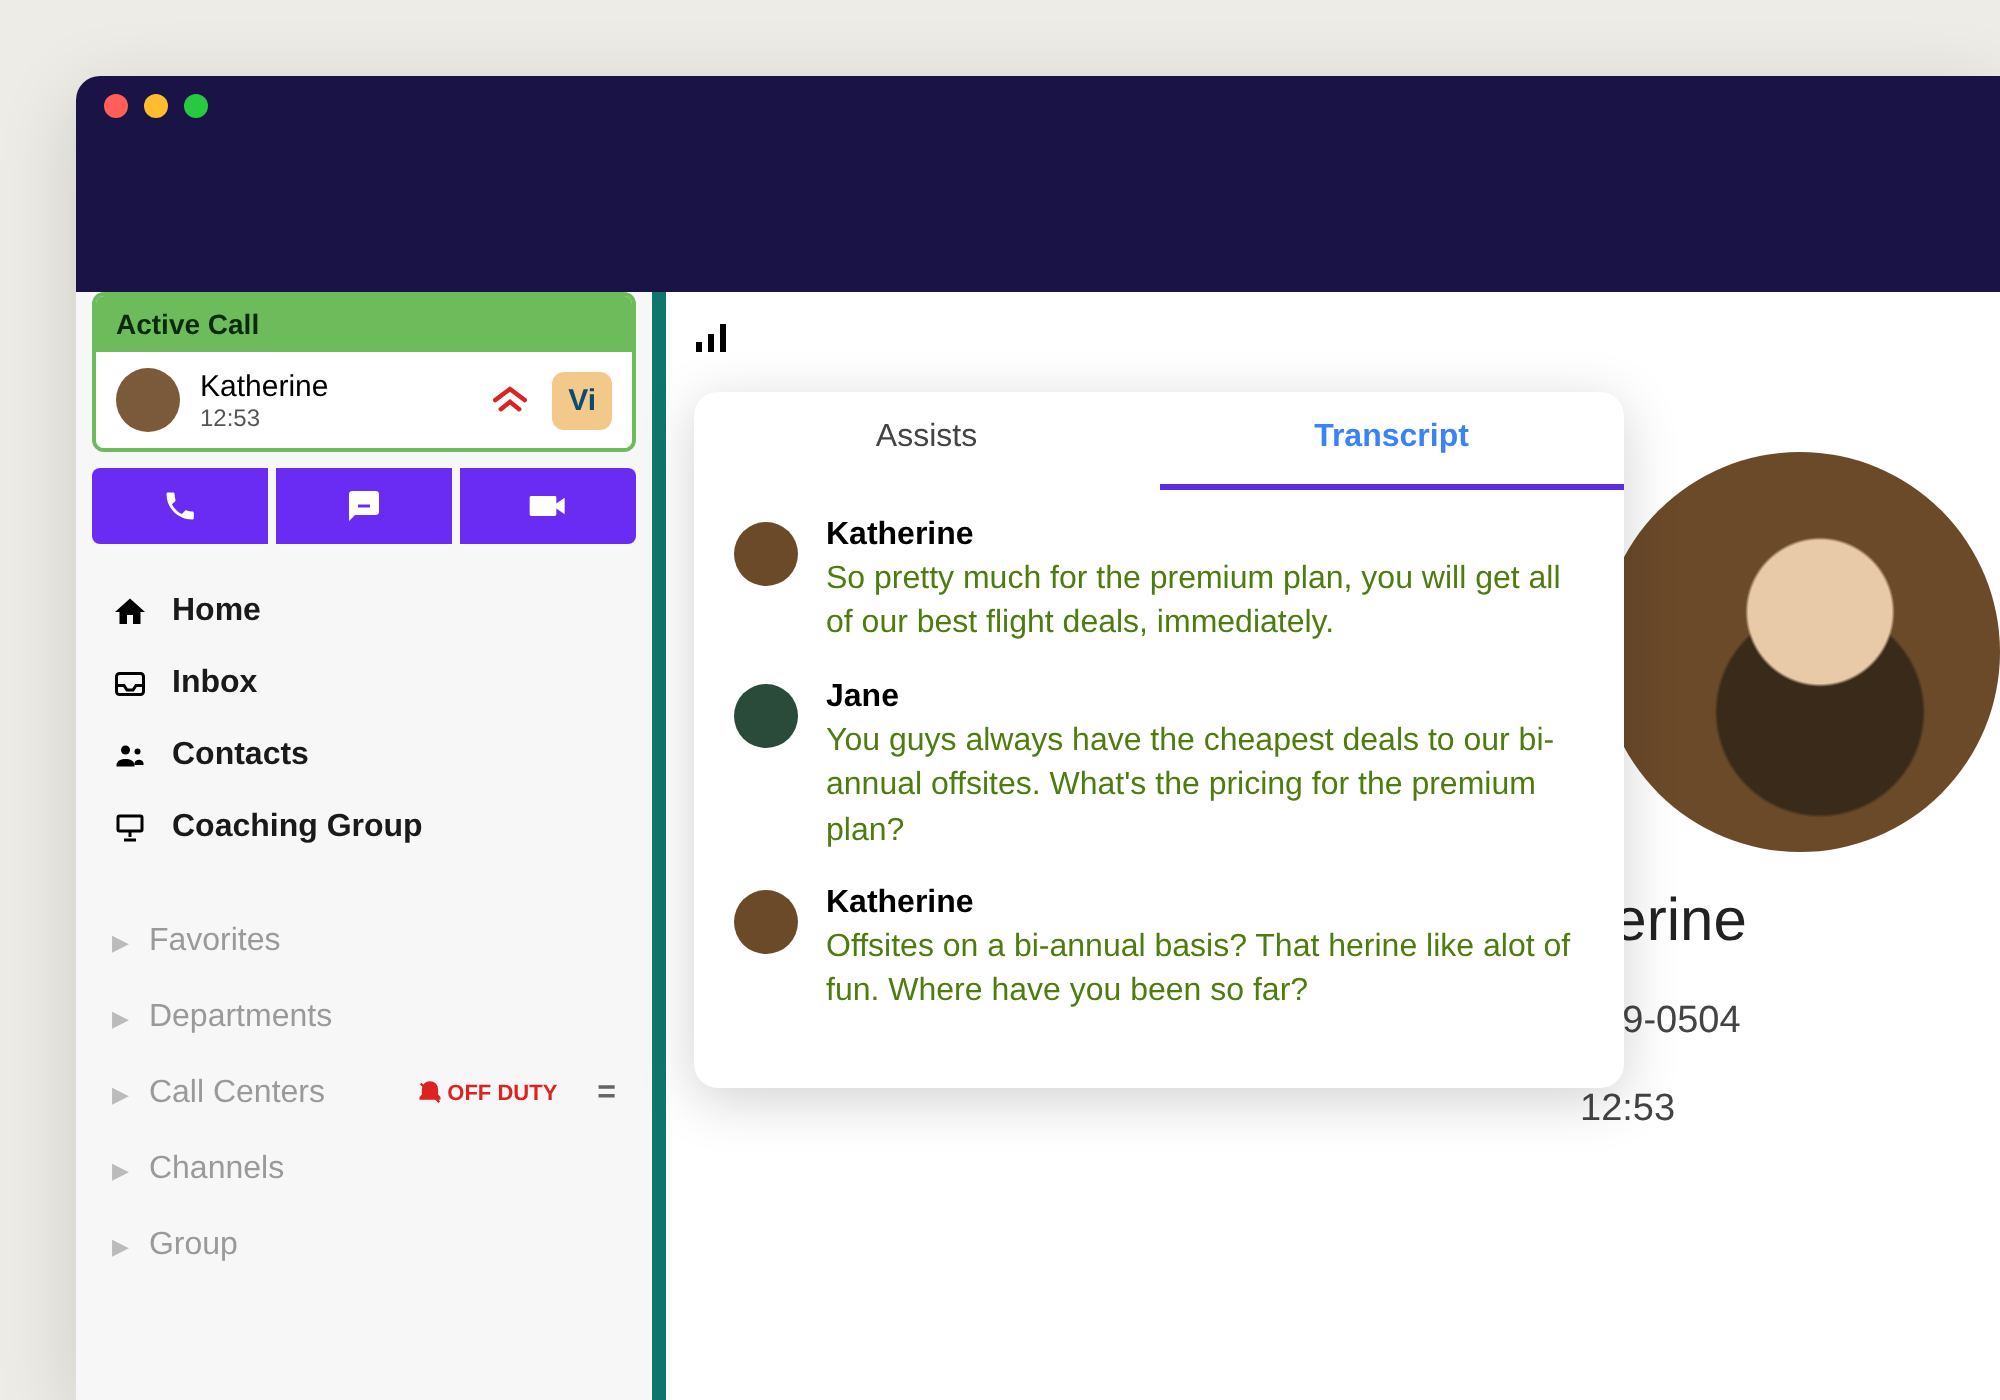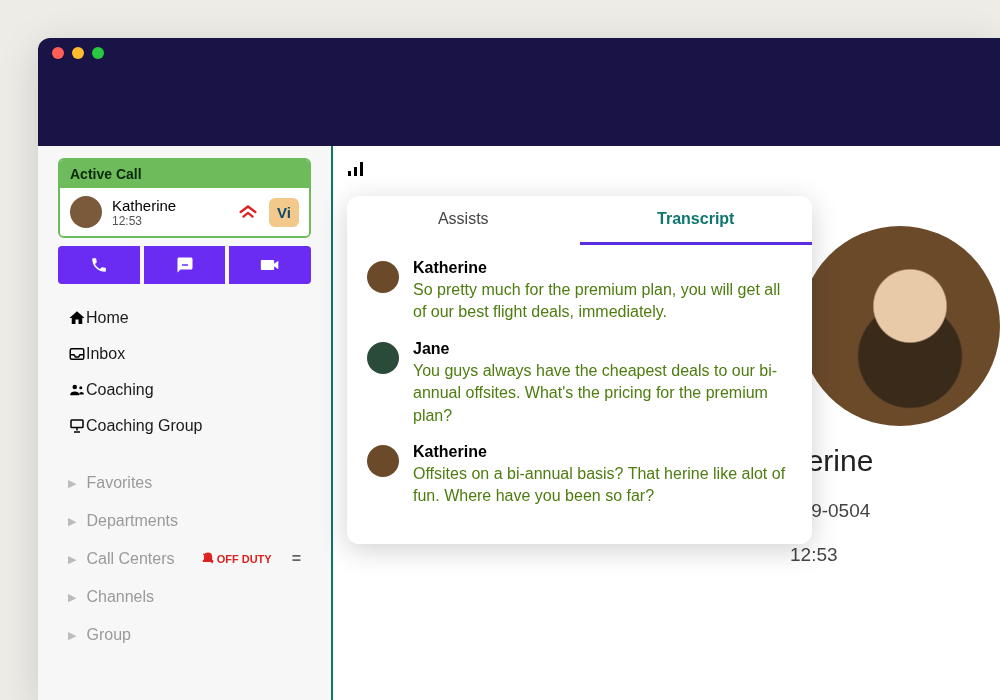--- a/index.html
+++ b/index.html
@@ -5,53 +5,53 @@
     * { margin: 0; padding: 0; box-sizing: border-box; font-family: -apple-system, BlinkMacSystemFont, "Segoe UI", Helvetica, Arial, sans-serif; }
     body { background: #edece7; width: 1000px; height: 700px; overflow: hidden; }
     .window { position: absolute; top: 38px; left: 38px; right: 0; bottom: 0; background: #fff; border-radius: 12px 0 0 0; overflow: hidden; box-shadow: 0 10px 40px rgba(0,0,0,0.15); }
     .titlebar { height: 30px; background: #1a1345; display: flex; align-items: center; padding: 0 14px; gap: 8px; }
     .dot { width: 12px; height: 12px; border-radius: 50%; }
     .dot-red { background: #ff5f57; }
     .dot-yellow { background: #febc2e; }
     .dot-green { background: #28c840; }
     .headerbar { height: 78px; background: #1a1345; }
     .content { display: flex; height: calc(100% - 108px); }
-    .sidebar { width: 295px; background: #f7f7f7; padding: 12px; border-right: 2px solid #0f766e; }
+    .sidebar { width: 295px; background: #f7f7f7; padding: 0; border-right: 7px solid #0f766e; }
     .active-call-wrap { border: 2px solid #6dbb5a; border-radius: 6px; margin: 0 8px 8px 8px; overflow: hidden; }
     .active-call-hdr { background: #6dbb5a; color: #0b2a0b; font-weight: 700; font-size: 14px; padding: 6px 10px; }
     .active-call-body { background: #fff; display: flex; align-items: center; padding: 8px 10px; gap: 10px; }
     .avatar-sm { width: 32px; height: 32px; border-radius: 50%; background: #7a5a3a; flex-shrink: 0; }
     .call-info { flex: 1; }
     .call-name { font-weight: 500; font-size: 15px; }
     .call-time { font-size: 12px; color: #555; }
     .swap-icon { color: #d22; }
     .vi-badge { background: #f3c98b; color: #0c4a6e; font-weight: 700; border-radius: 6px; padding: 6px 8px; font-size: 15px; }
     .action-row { display: flex; gap: 4px; margin: 0 8px 12px 8px; }
     .action-btn { flex: 1; background: #6a2cf2; color: #fff; border: none; height: 38px; display: flex; align-items: center; justify-content: center; cursor: pointer; }
     .action-btn:first-child { border-radius: 4px 0 0 4px; }
     .action-btn:last-child { border-radius: 0 4px 4px 0; }
     .nav { padding: 4px 0; }
-    .nav-item { display: flex; align-items: flex-end; padding: 9px 18px; font-size: 16px; color: #1a1a1a; cursor: pointer; }
+    .nav-item { display: flex; align-items: flex-end; gap: 12px; padding: 9px 18px; font-size: 16px; color: #1a1a1a; cursor: pointer; font-weight: bold; }
     .nav-item .icon { width: 18px; text-align: center; }
     .groups { margin-top: 16px; }
     .grp { display: flex; align-items: center; gap: 10px; padding: 10px 18px; color: #9a9a9a; font-size: 16px; cursor: pointer; }
     .grp .tri { font-size: 11px; color: #bbb; }
     .off-duty { margin-left: auto; display: flex; align-items: center; gap: 2px; color: #d22; font-size: 11px; font-weight: 700; }
     .grp-eq { margin-left: 10px; color: #666; font-weight: 700; }
     .main { flex: 1; position: relative; background: #fff; }
     .bars-icon { position: absolute; top: 14px; left: 14px; }
     .detail-panel { position: absolute; right: 0; top: 80px; width: 250px; text-align: left; }
     .big-avatar { width: 200px; height: 200px; border-radius: 50%; background: #6b4a2a; margin-left: auto; margin-bottom: 18px; overflow:hidden; position:relative;}
     .big-avatar::after{content:""; position:absolute; inset:0; background: radial-gradient(circle at 55% 40%, #e8c9a8 22%, transparent 23%), radial-gradient(circle at 55% 65%, #3a2a1a 30%, transparent 31%);}
     .detail-name { font-size: 30px; color: #222; margin-left: 40px; }
     .detail-line { font-size: 19px; color: #444; margin-left: 40px; margin-top: 22px; }
     .transcript-panel { position: absolute; top: 50px; left: 14px; width: 465px; background: #fff; border-radius: 12px; box-shadow: 0 6px 28px rgba(0,0,0,0.18); }
     .tabs { display: flex; }
     .tab { flex: 1; text-align: center; padding: 14px 0; font-size: 16px; color: #444; cursor: pointer; border-bottom: 3px solid transparent; }
-    .tab.active { color: #0f766e; font-weight: 700; border-bottom-color: #5a2de0; }
+    .tab.active { color: #3b82f6; font-weight: 700; border-bottom-color: #5a2de0; }
     .alert-bar { background: #fceeee; color: #b01f1f; text-align: center; padding: 10px; font-size: 14px; font-weight: 500; }
     .messages { padding: 14px 20px 20px 20px; }
     .msg { display: flex; gap: 14px; margin-bottom: 16px; }
     .msg .avatar-sm { margin-top: 2px; }
     .msg-body { flex: 1; }
     .msg-name { font-weight: 700; font-size: 16px; margin-bottom: 2px; }
     .msg-text { font-size: 16px; color: #4d7c0f; line-height: 1.4; }
     svg { display: block; }
   </style>
 </head>
@@ -123,21 +123,21 @@
         </div>
         <div class="nav-item">
           <span class="icon">
               <svg width="18" height="18" viewBox="0 0 24 24" fill="#000">
                 <circle cx="9" cy="8" r="3"></circle>
                 <path d="M3 18c0-2.5 2.7-4 6-4s6 1.5 6 4v1H3v-1z"></path>
                 <circle cx="17" cy="9" r="2"></circle>
                 <path d="M15 17c0-1.5 1.5-2.5 3-2.5s3 1 3 2.5v1h-6v-1z"></path>
               </svg>
             </span>
-          <span>Coaching</span>
+          <span>Contacts</span>
         </div>
         <div class="nav-item">
           <span class="icon">
               <svg width="18" height="18" viewBox="0 0 24 24" fill="none" stroke="#000" stroke-width="2">
                 <rect x="4" y="4" width="16" height="10" rx="1"></rect>
                 <path d="M12 14v4M8 20h8"></path>
               </svg>
             </span>
           <span>Coaching Group</span>
         </div>

